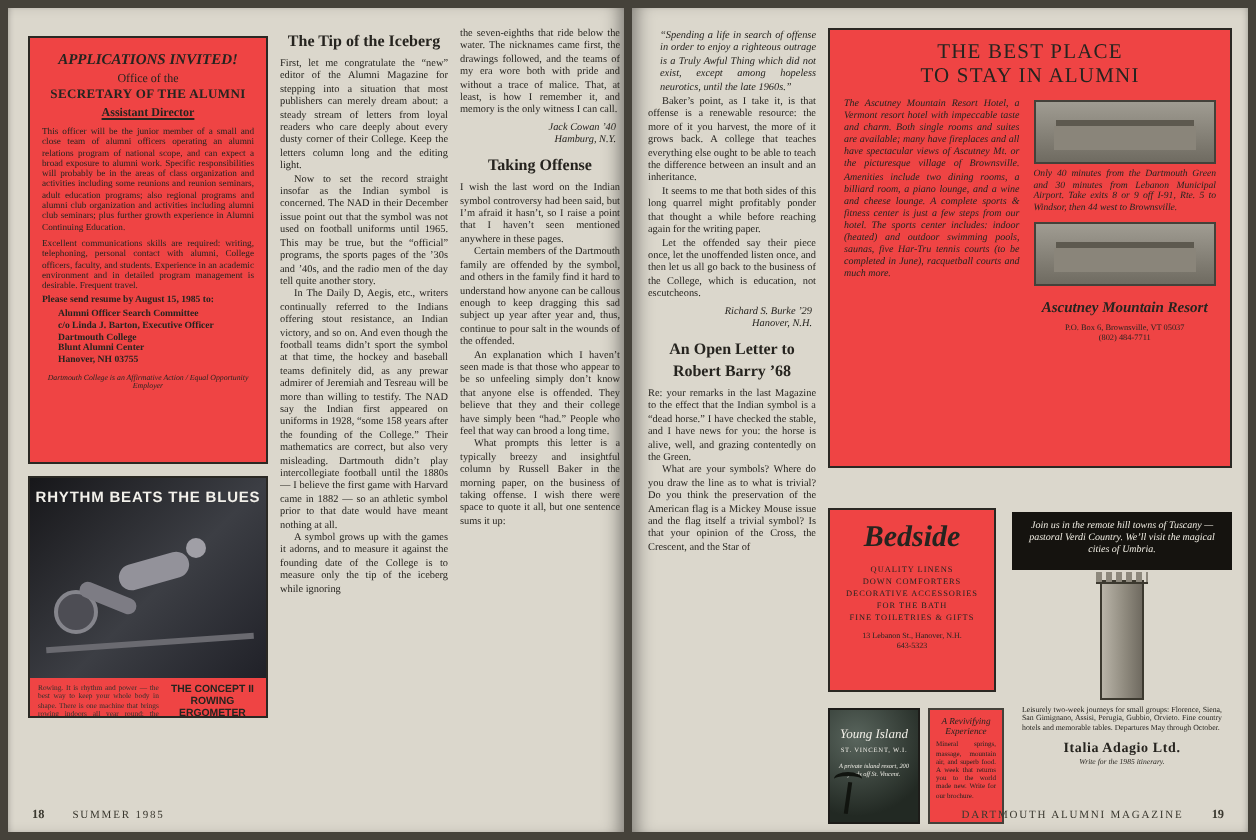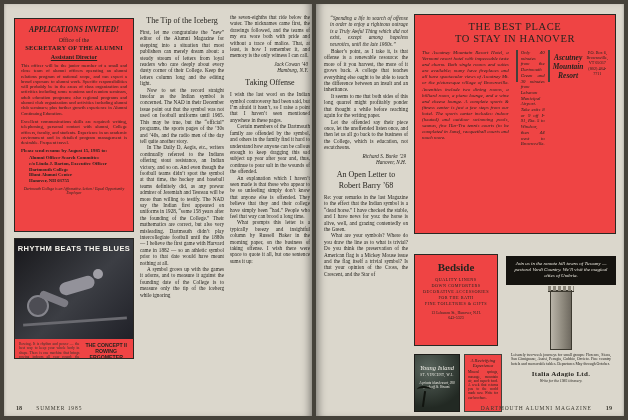--- a/index.html
+++ b/index.html
@@ -37,42 +37,42 @@
   .rowing-right{width:43%;text-align:center;}
   .rowing-product{font-size:5.2px;font-weight:bold;line-height:6px;font-family:"Liberation Sans",sans-serif;}
   .rowing-co{font-size:4.2px;font-weight:bold;margin-top:2px;}
   .rowing-addr{font-size:3.6px;line-height:4.2px;}
 
   
   .textcol{position:absolute;top:10px;height:396px;overflow:hidden;text-align:justify;}
   #col2{left:136px;width:84px;}
   #col3{left:226px;width:80px;}
   #rcol1{left:8px;width:84px;}
-  .artTitle{font-size:8px;font-weight:normal;text-align:center;margin:2px 0 4px;line-height:9px;text-indent:0;}
+  .artTitle{font-size:8px;font-weight:bold;text-align:center;margin:2px 0 4px;line-height:9px;text-indent:0;}
   .artTitle.two{margin-bottom:0;}
   .bp{font-size:5.2px;line-height:6.4px;margin:0;text-indent:7px;}
   .bp.ni{text-indent:0;}
   .quote{font-size:5.2px;line-height:6.4px;font-style:italic;margin:1px 0 1px 6px;text-indent:0;}
   .sign{font-size:5.2px;font-style:italic;text-align:right;line-height:6.2px;margin:2px 2px 5px 0;}
 
   
   #ascutney{left:98px;top:10px;width:202px;height:220px;padding:6px 7px;}
   .asc-head{font-size:10.5px;line-height:12px;text-align:center;letter-spacing:.6px;margin-bottom:5px;}
   .asc-body{display:flex;gap:7px;}
   .asc-left{width:49%;font-style:italic;font-size:5px;line-height:6.1px;text-align:justify;}
-  .asc-right{width:51%;display:flex;flex-direction:row;gap:3px;}
+  .asc-right{width:51%;display:flex;flex-direction:column;gap:3px;}
   .asc-photo{height:30px;background:linear-gradient(#a09c92,#6f6b61);border:1px solid #44413a;position:relative;}
   .asc-photo::after{content:"";position:absolute;left:10%;bottom:6px;width:80%;height:12px;background:#8a857a;box-shadow:0 -4px 0 -1px #5d594f;}
   .asc-routes{font-style:italic;font-size:4.8px;line-height:5.7px;text-align:justify;}
   .asc-logo{font-style:italic;font-weight:bold;font-size:7.5px;text-align:center;margin-top:3px;}
   .asc-addr{font-size:4.2px;text-align:center;line-height:5.2px;}
 
   
   #bedside{left:98px;top:250px;width:84px;height:92px;padding:5px 4px;text-align:center;}
-  .bed-name{font-weight:bold;font-size:11px;margin:1px 0 4px;}
+  .bed-name{font-style:italic;font-weight:bold;font-size:15px;margin:1px 0 4px;}
   .bed-line{font-size:4.2px;letter-spacing:.5px;line-height:6px;}
   .bed-addr{font-size:4px;margin-top:3px;line-height:5px;}
   .bed-phone{font-size:4px;line-height:5px;}
 
   
   #young{left:98px;top:350px;width:46px;height:58px;border:1px solid #1d1c19;box-sizing:border-box;
          background:radial-gradient(circle at 30% 25%,#59655d,#222923 75%);color:#f1efe8;text-align:center;
          padding-top:9px;position:absolute;overflow:hidden;}
   .yi-name{font-style:italic;font-size:6.5px;}
   .yi-loc{font-size:3.3px;letter-spacing:.4px;margin-top:2px;}
@@ -187,21 +187,21 @@
       </div>
       <h3 class="artTitle two">An Open Letter to</h3>
       <h3 class="artTitle">Robert Barry ’68</h3>
       <p class="bp ni">Re: your remarks in the last Magazine to the effect that the Indian symbol is a “dead horse.” I have checked the stable, and I have news for you: the horse is alive, well, and grazing contentedly on the Green.</p>
       <p class="bp">What are your symbols? Where do you draw the line as to what is trivial? Do you think the preservation of the American flag is a Mickey Mouse issue and the flag itself a trivial symbol? Is that your opinion of the Cross, the Crescent, and the Star of</p>
     </div>
 
     <div class="box" id="ascutney">
       <div class="asc-head">
         <div>THE BEST PLACE</div>
-        <div>TO STAY IN HANOVER</div>
+        <div>TO STAY IN ALUMNI</div>
       </div>
       <div class="asc-body">
         <div class="asc-left">The Ascutney Mountain Resort Hotel, a Vermont resort hotel with impeccable taste and charm. Both single rooms and suites are available; many have fireplaces and all have spectacular views of Ascutney Mt. or the picturesque village of Brownsville. Amenities include two dining rooms, a billiard room, a piano lounge, and a wine and cheese lounge. A complete sports &amp; fitness center is just a few steps from our hotel. The sports center includes: indoor (heated) and outdoor swimming pools, saunas, five Har-Tru tennis courts (to be completed in June), racquetball courts and much more.</div>
         <div class="asc-right">
           <div class="asc-photo"></div>
           <div class="asc-routes">Only 40 minutes from the Dartmouth Green and 30 minutes from Lebanon Municipal Airport. Take exits 8 or 9 off I-91, Rte. 5 to Windsor, then 44 west to Brownsville.</div>
           <div class="asc-photo"></div>
           <div class="asc-logo">Ascutney Mountain Resort</div>
           <div class="asc-addr">
             <div>P.O. Box 6, Brownsville, VT 05037</div>

